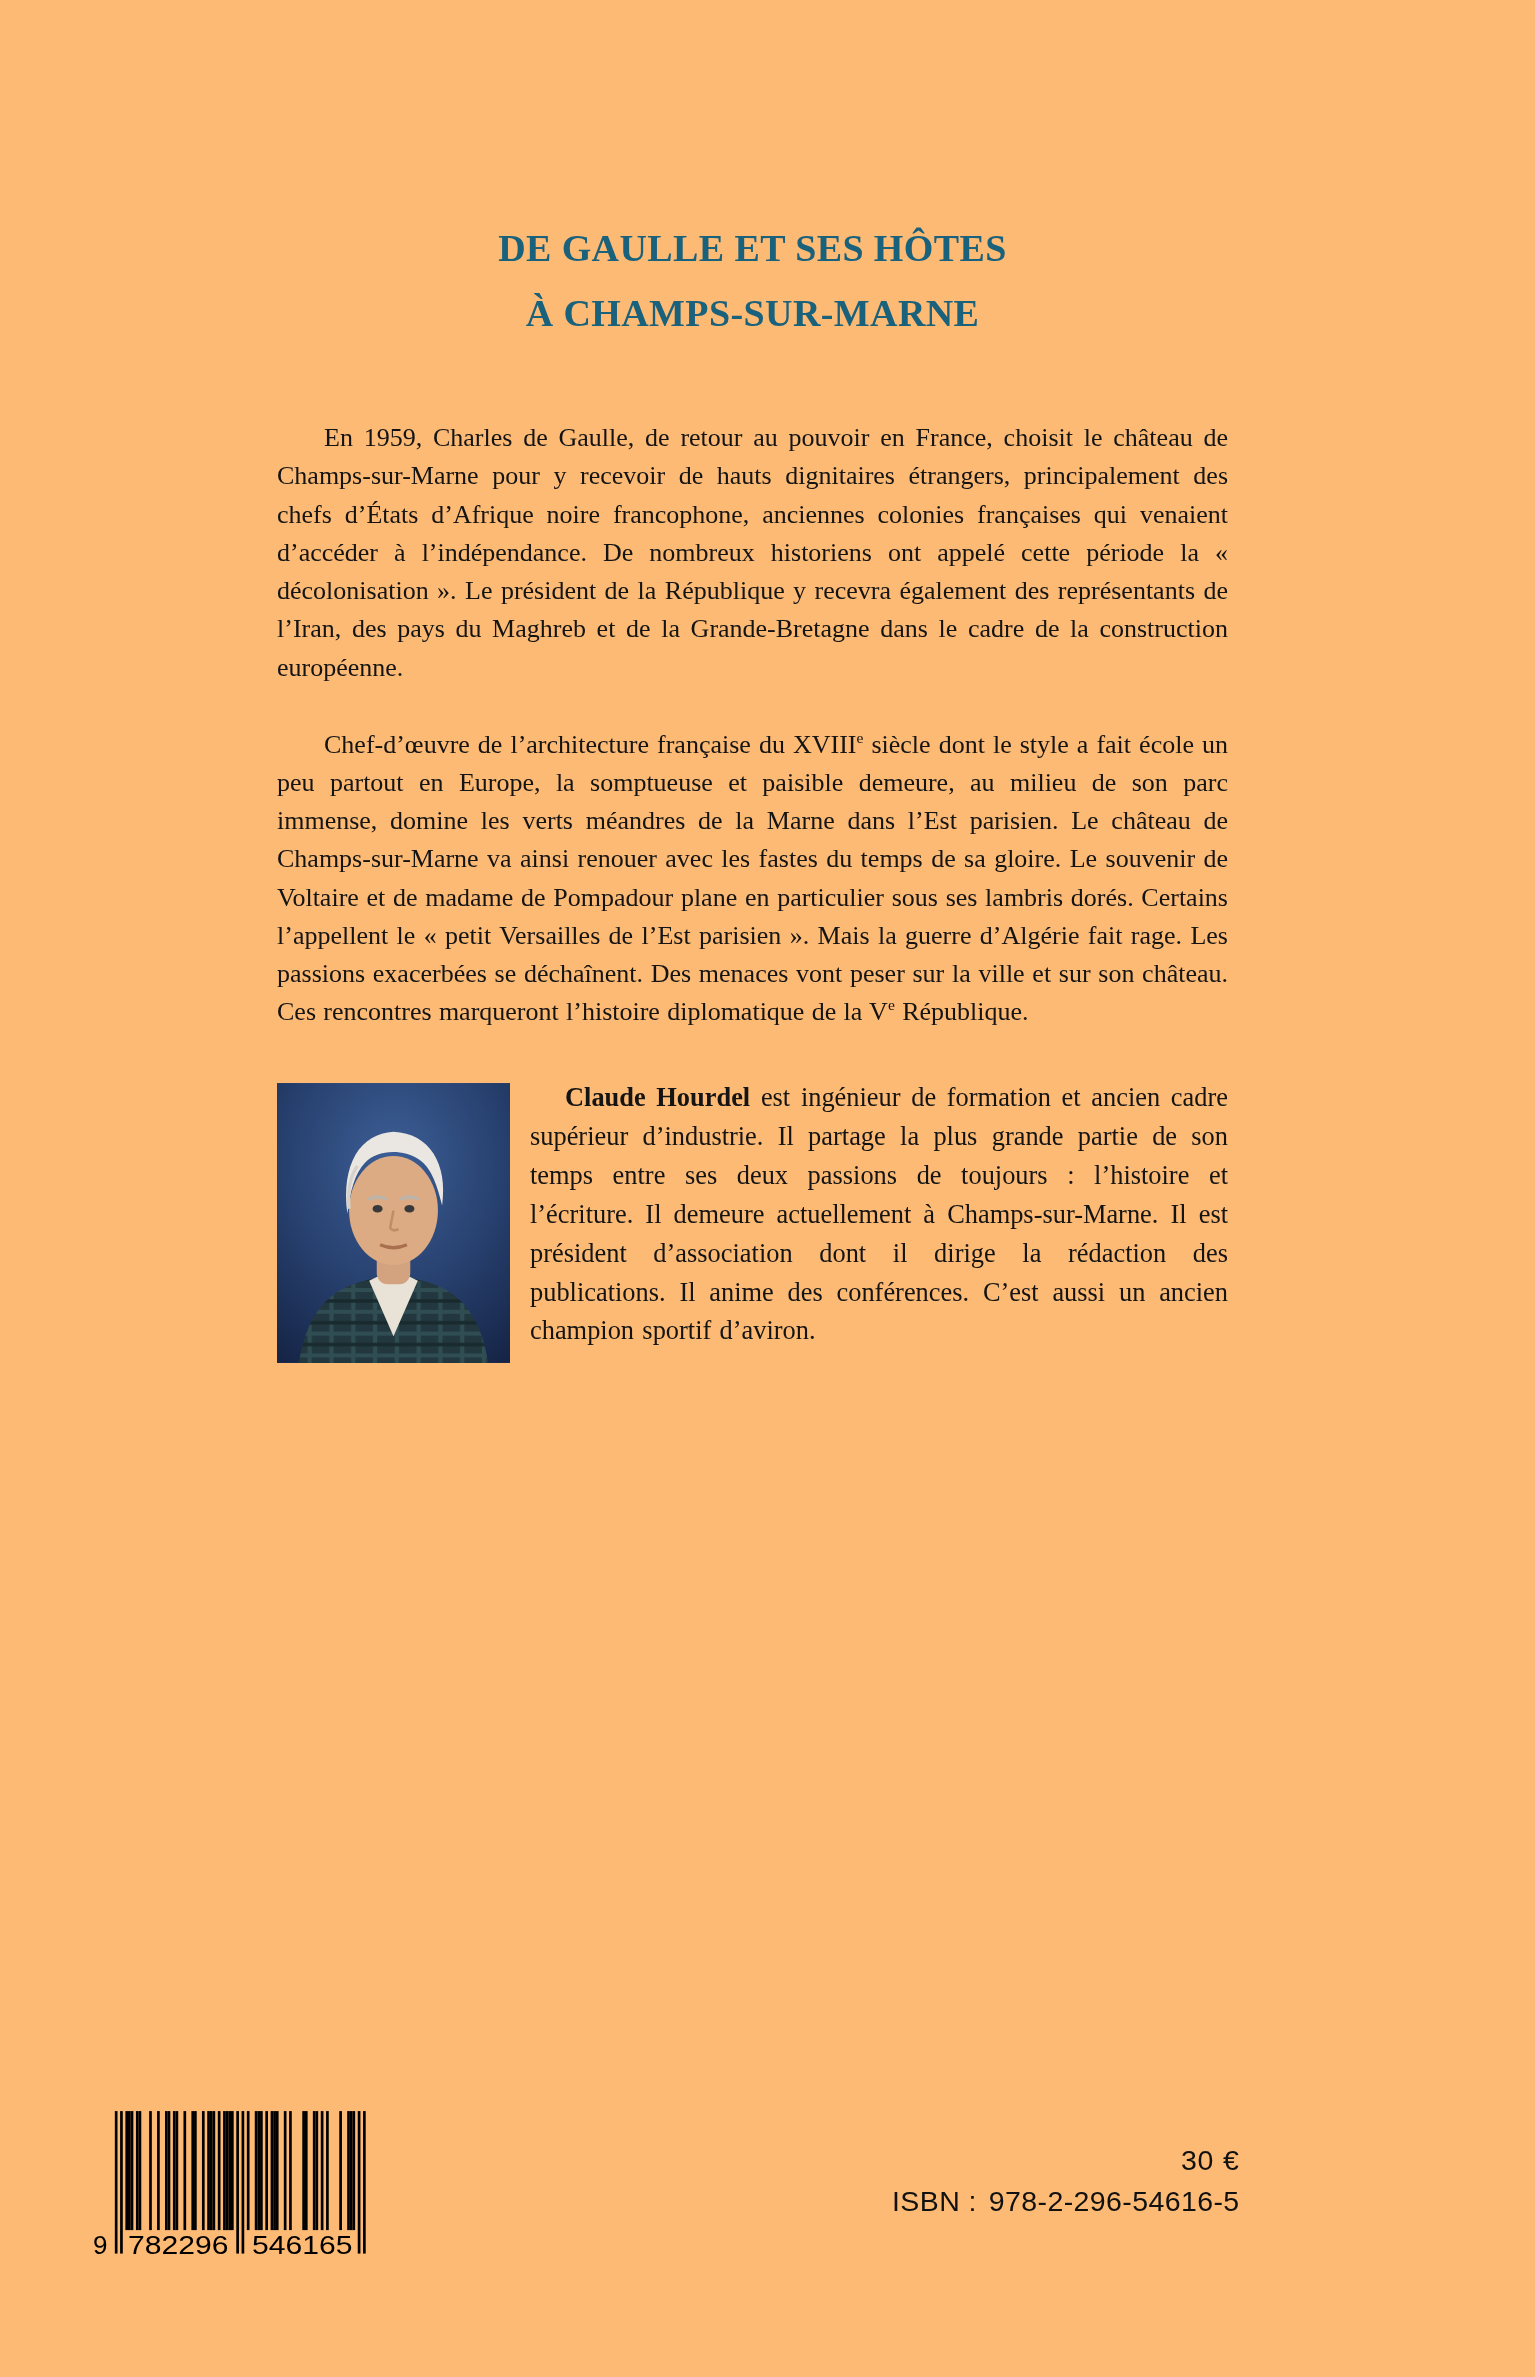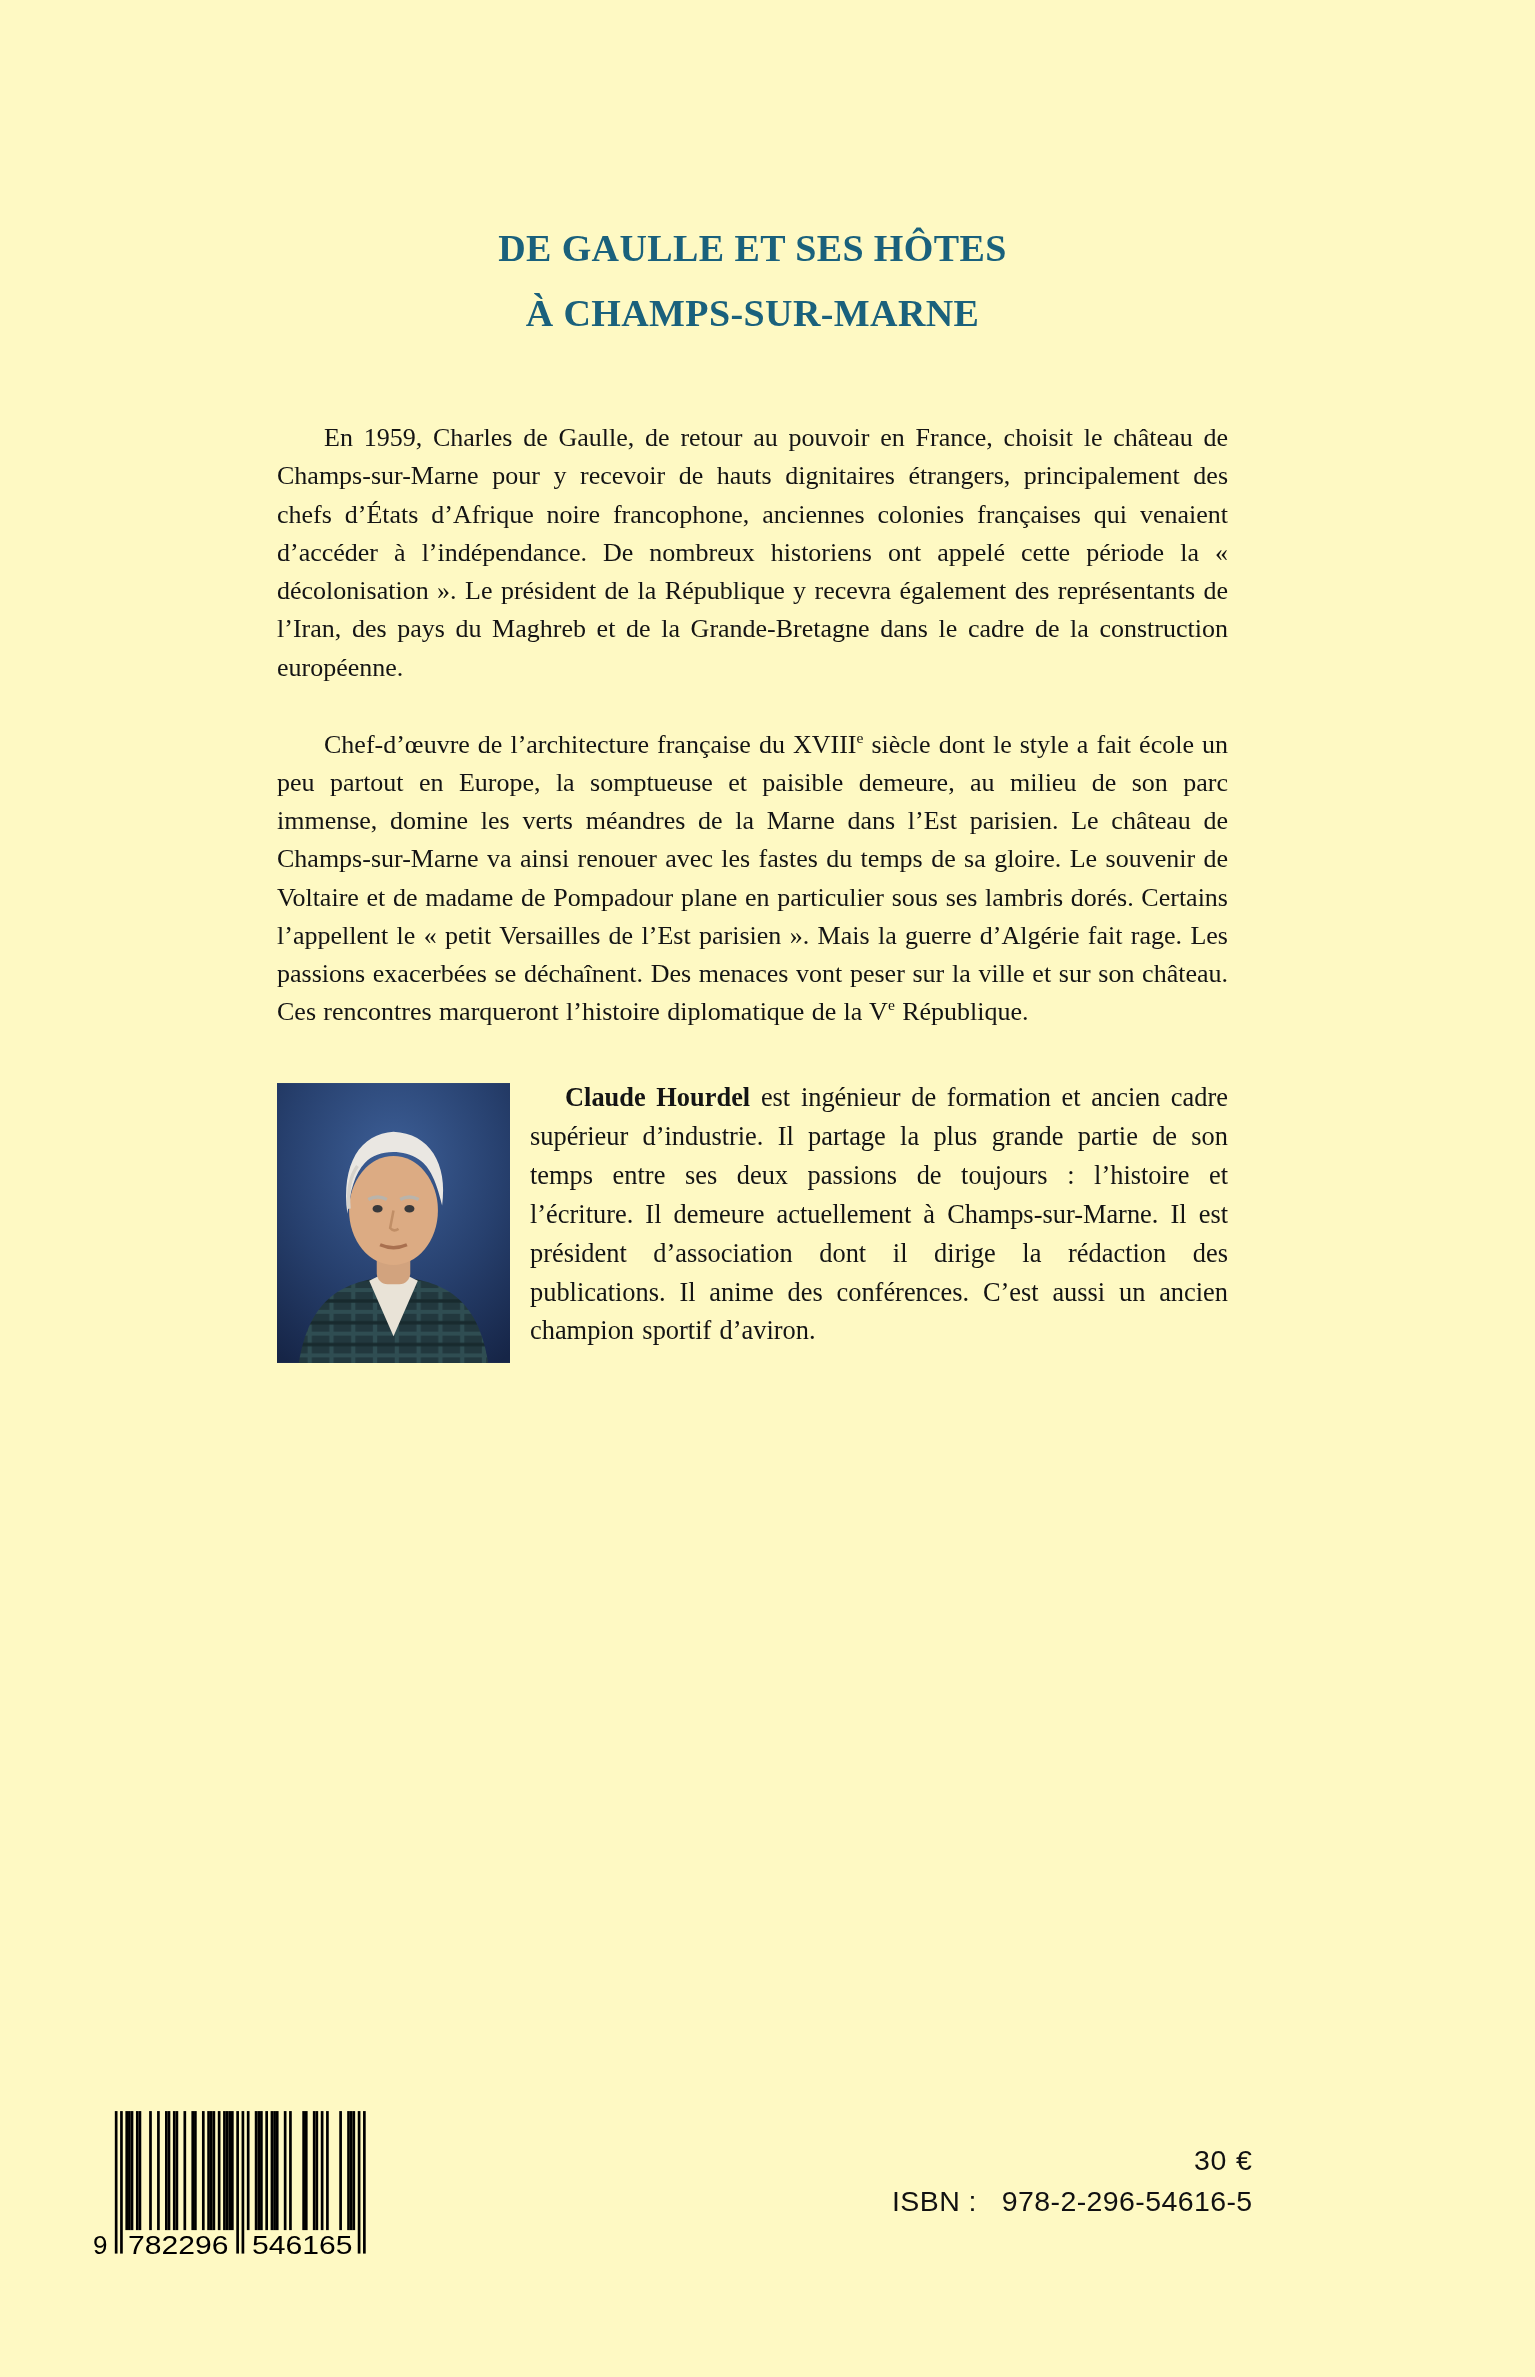--- a/index.html
+++ b/index.html
@@ -4,21 +4,21 @@
 <style>
   * { margin:0; padding:0; box-sizing:border-box; }
   html,body { width:1535px; height:2377px; }
   body {
     background:#ffffff;
     font-family:"Liberation Serif", serif;
     color:#141414;
     position:relative;
     overflow:hidden;
   }
-  .page { position:absolute; inset:0; background:#fef9c3; }
+  .page { position:absolute; inset:0; background:#fdba74; }
 
   .content {
     position:absolute;
     left:277px;
     top:216px;
     width:951px;
   }
   .title {
     text-align:center;
     font-weight:bold;
@@ -68,21 +68,21 @@
     position:absolute;
     left:892px;
     top:2144px;
     font-family:"Liberation Sans", sans-serif;
     font-size:28.5px;
     color:#111;
     text-align:right;
   }
   .footer-right .price { margin-left:111px; margin-bottom:8.4px; letter-spacing:0.8px; }
   .footer-right .isbn-line { letter-spacing:0.4px; }
-  .footer-right .isbn-num { margin-left:25px; }
+  .footer-right .isbn-num { margin-left:12px; }
 </style>
 </head>
 <body>
 
 <div class="page">
 
   <div class="content">
 
     <div class="title">
       <div>DE GAULLE ET SES HÔTES</div>

